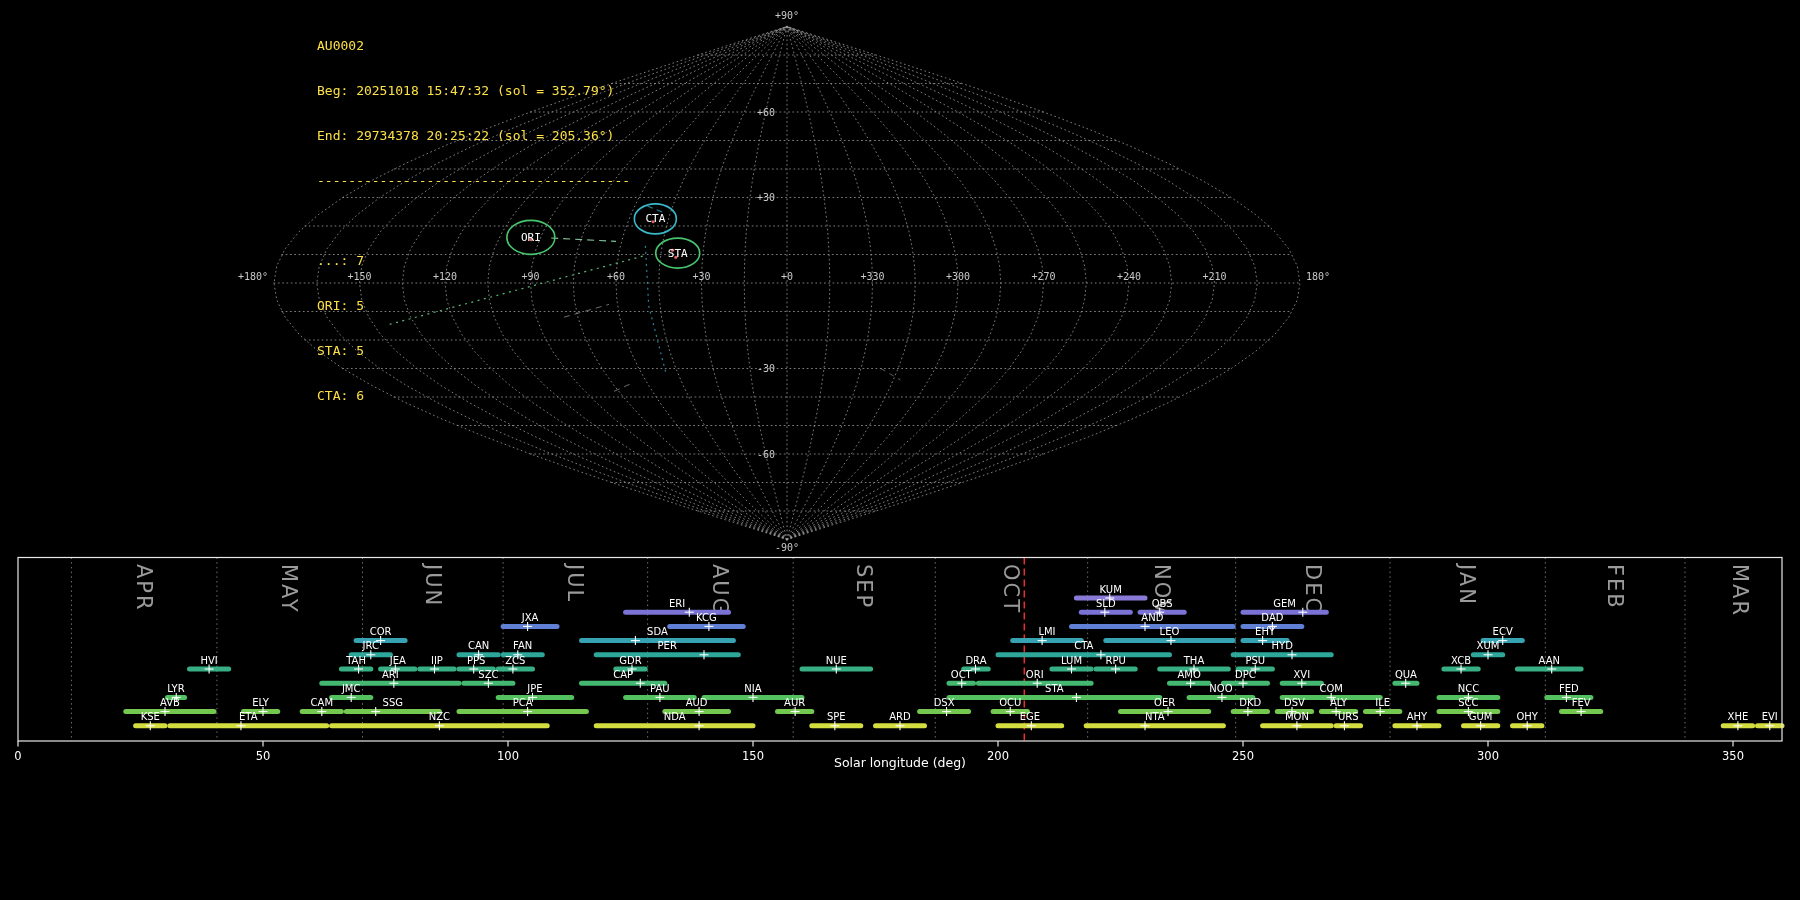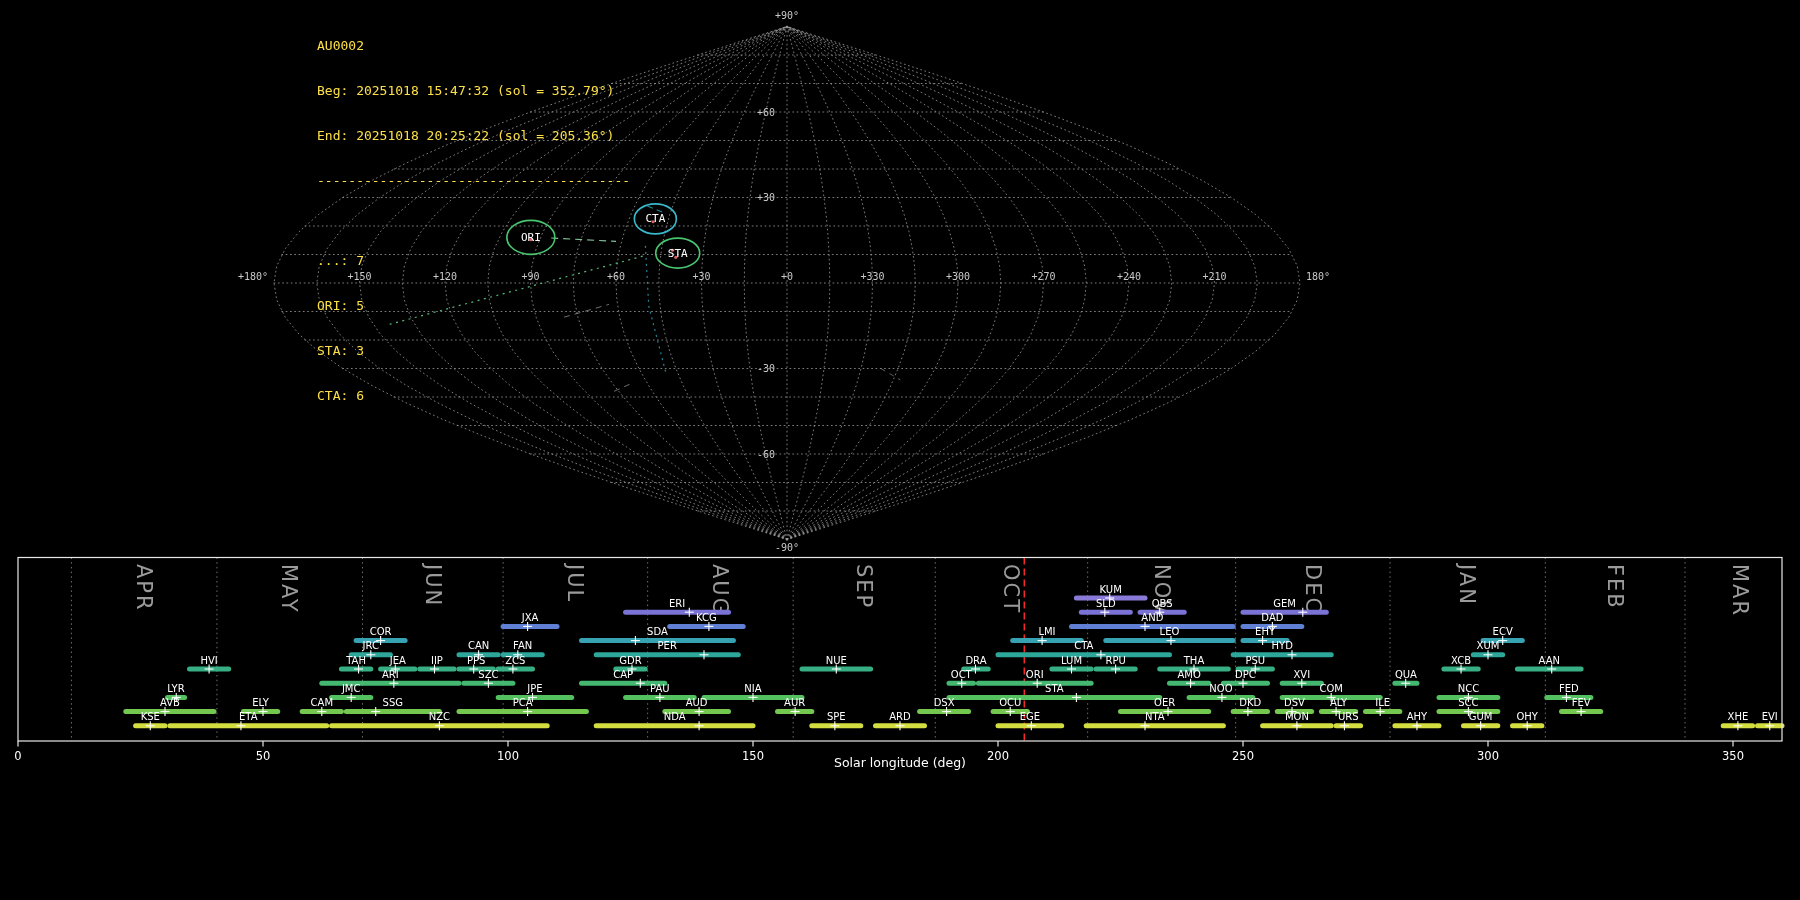--- a/index.html
+++ b/index.html
@@ -11,26 +11,26 @@
   svg{position:absolute;left:0;display:block;}
   #map-svg{top:0;}
   #timeline-svg{top:556px;}
 </style>
 </head>
 <body>
 
 <div class="header-block">
   <div>AU0002</div>
   <div>Beg: 20251018 15:47:32 (sol = 352.79°)</div>
-  <div>End: 20251018 20:25:22 (sol = 205.36°)</div>
+  <div>End: 29734378 20:25:22 (sol = 205.36°)</div>
   <div>----------------------------------------</div>
   <div class="counts">
     <div>...: 7</div>
     <div>ORI: 5</div>
-    <div>STA: 3</div>
+    <div>STA: 5</div>
     <div>CTA: 6</div>
   </div>
 </div>
 
 <svg id="map-svg" width="1800" height="556" viewBox="0 0 1800 556">
     <line x1="697.9184848568647" y1="511" x2="876.0815151431353" y2="511" fill="none" stroke="#9a9a9a" stroke-width="1" stroke-dasharray="0.9 3.4" stroke-linecap="round" opacity="0.8"></line>
     <line x1="611.5436664739319" y1="482.5" x2="962.4563335260681" y2="482.5" fill="none" stroke="#9a9a9a" stroke-width="1" stroke-dasharray="0.9 3.4" stroke-linecap="round" opacity="0.8"></line>
     <line x1="530.5" y1="454" x2="1043.5" y2="454" fill="none" stroke="#9a9a9a" stroke-width="1" stroke-dasharray="0.9 3.4" stroke-linecap="round" opacity="0.8"></line>
     <line x1="457.2499562308053" y1="425.5" x2="1116.7500437691947" y2="425.5" fill="none" stroke="#9a9a9a" stroke-width="1" stroke-dasharray="0.9 3.4" stroke-linecap="round" opacity="0.8"></line>
     <line x1="394.0192006799643" y1="397" x2="1179.9807993200357" y2="397" fill="none" stroke="#9a9a9a" stroke-width="1" stroke-dasharray="0.9 3.4" stroke-linecap="round" opacity="0.8"></line>

